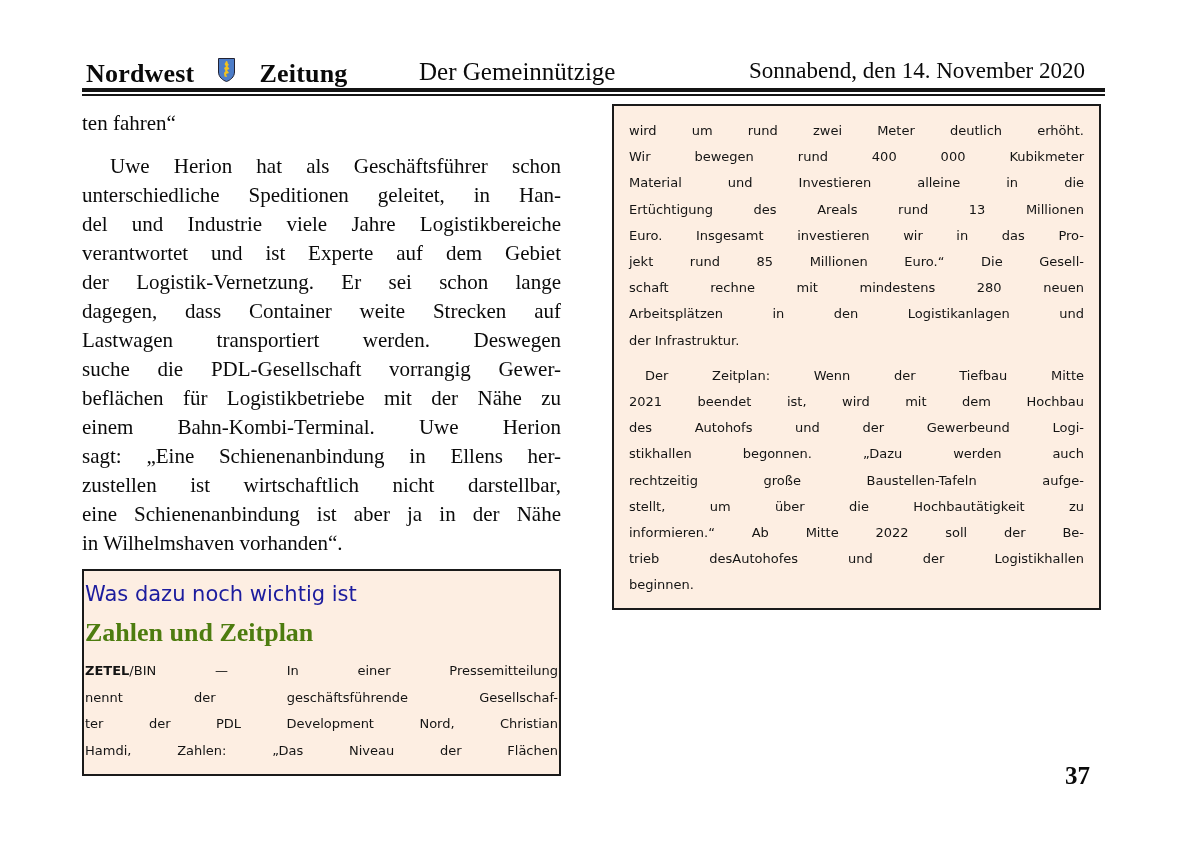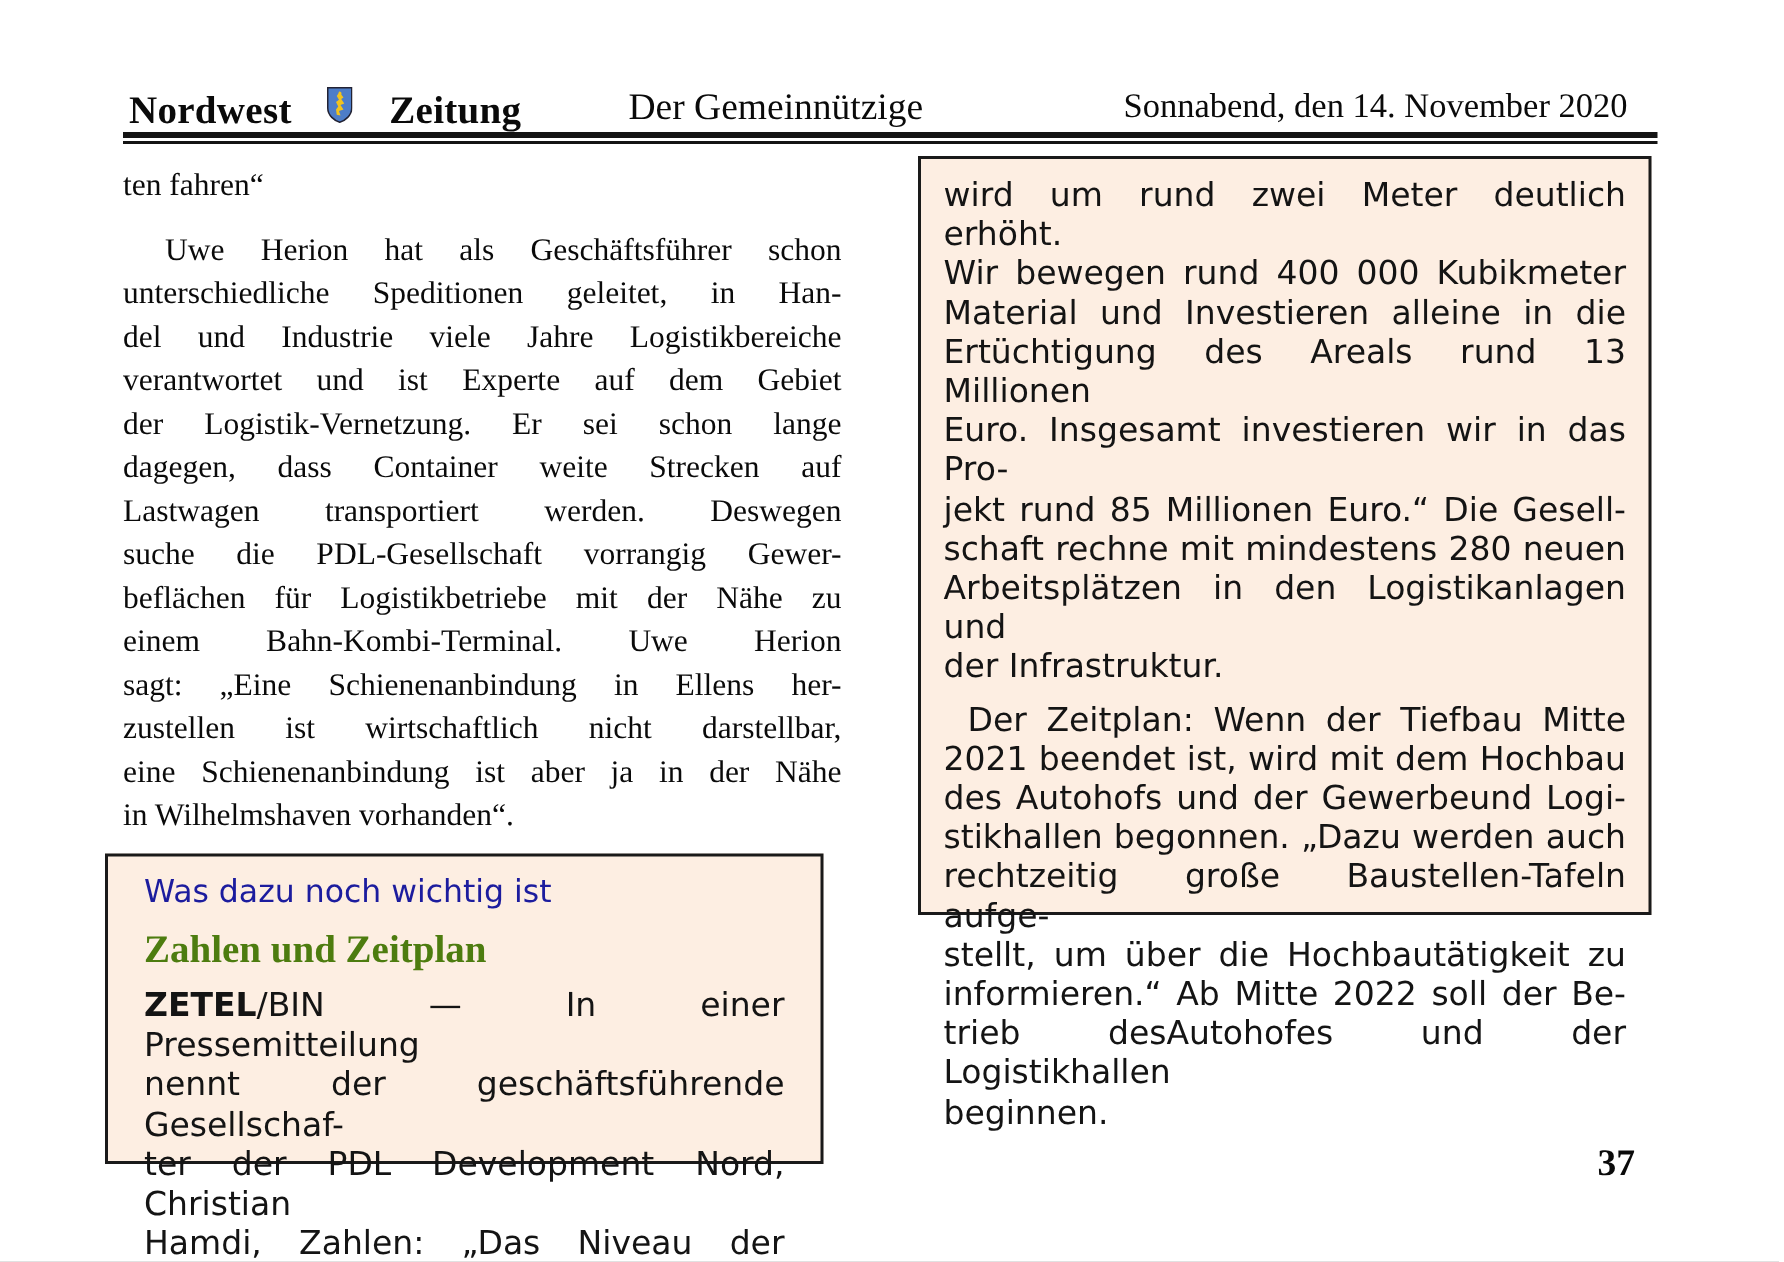--- a/index.html
+++ b/index.html
@@ -39,27 +39,27 @@
   .article .tl-indent { text-indent: 28px; }
 
   
   .infobox {
     position: absolute;
     background: #fdeee2;
     border: 2px solid #1a1a1a;
     box-sizing: border-box;
     font-family: "DejaVu Sans", sans-serif;
   }
-  .box-left  { left: 70px;  top: 569px; width: 479px; height: 207px; padding: 8px 24px; }
+  .box-left  { left: 82px;  top: 569px; width: 479px; height: 207px; padding: 8px 1px; }
   .box-right { left: 612px; top: 104px; width: 489px; height: 506px; padding: 12px 15px; }
 
   .box-kicker { color: #1c1c9e; font-size: 21px; line-height: 30px; }
   .box-title  { font-family: "Liberation Serif", serif; font-weight: bold;
                 font-size: 26px; line-height: 36px; margin-top: 6px; color: #4d7c0f; }
-  .box-body   { font-size: 22px; line-height: 26.5px; color: #141414; margin-top: 7px; }
+  .box-body   { font-size: 13px; line-height: 26.5px; color: #141414; margin-top: 7px; }
 
   .box-right .box-body { margin-top: 0; line-height: 26.2px; }
   .box-right .para + .para { margin-top: 9px; }
   .infobox .tl-indent { text-indent: 16px; }
   .dateline-city { font-weight: bold; }
 
   
   .page-number { position: absolute; right: 99px; top: 762px;
                  font-weight: bold; font-size: 25px; }
 </style>

